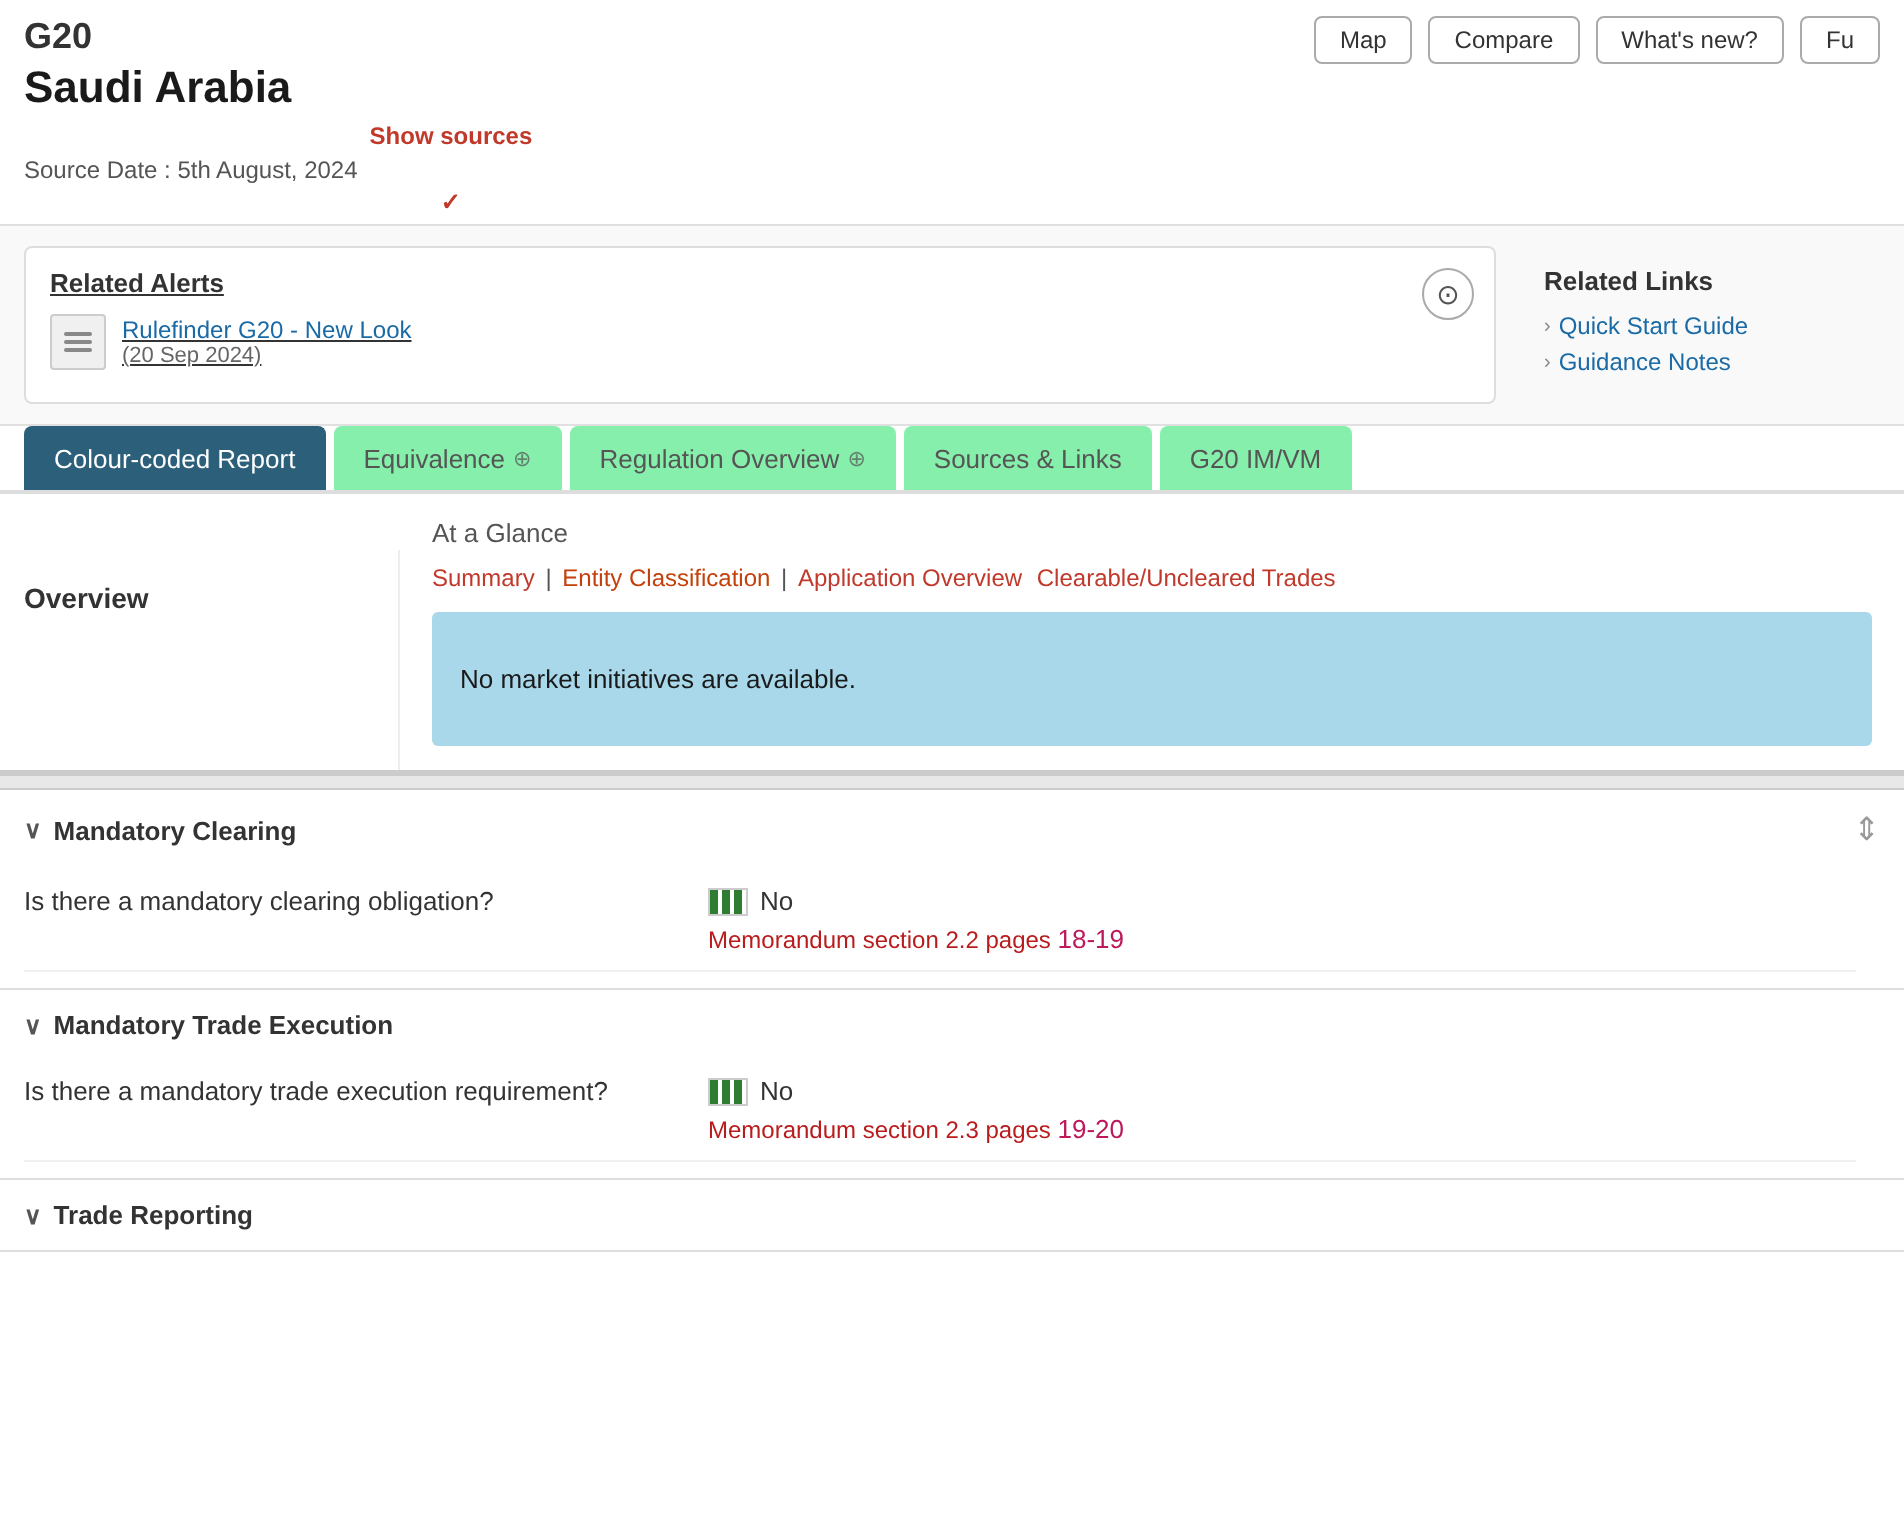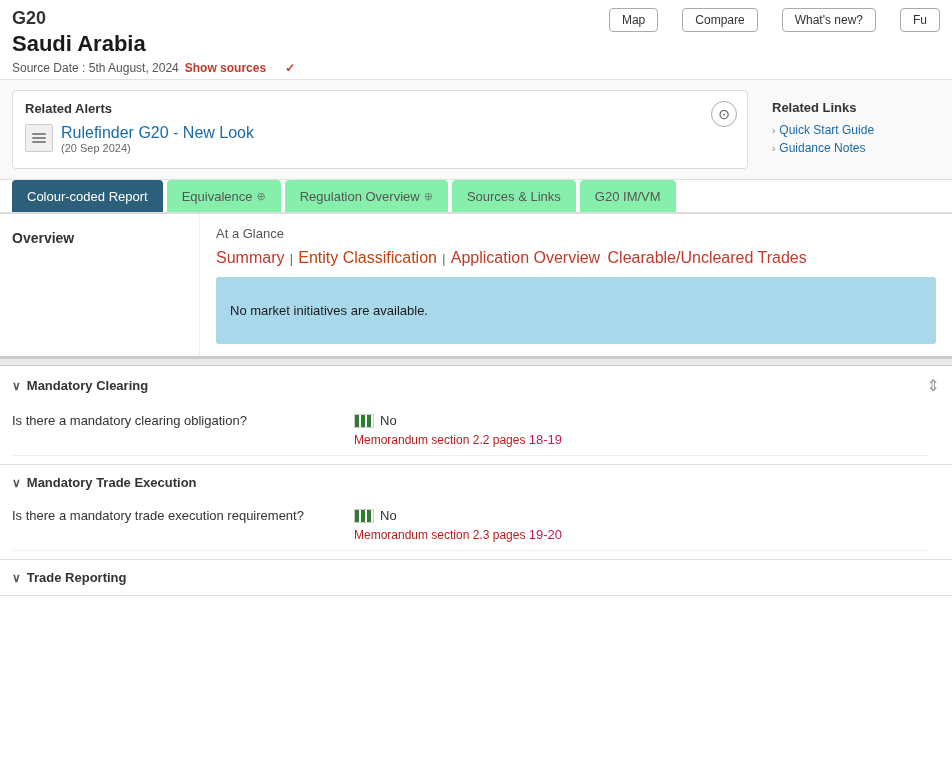--- a/index.html
+++ b/index.html
@@ -6,26 +6,26 @@
     body { font-family: Arial, sans-serif; font-size: 13px; color: #333; background: #fff; }
 
     .top-header {
       display: flex;
       align-items: flex-start;
       justify-content: space-between;
       padding: 8px 12px 4px 12px;
       border-bottom: 1px solid #e0e0e0;
     }
     .top-header-left { flex: 1; }
-    .top-header-right { display: flex; gap: 24px; align-items: center; }
+    .top-header-right { display: flex; gap: 8px; align-items: center; }
 
     .g20-label { font-size: 18px; font-weight: bold; color: #333; }
     .country-title { font-size: 22px; font-weight: bold; color: #1a1a1a; margin-top: 2px; }
     .source-date { font-size: 12px; color: #555; margin-top: 4px; display: flex; align-items: center; gap: 6px; }
-    .show-sources { color: #c0392b; font-weight: bold; cursor: pointer; display: flex; align-items: center; gap: 19px; }
+    .show-sources { color: #c0392b; font-weight: bold; cursor: pointer; display: flex; align-items: center; gap: 19px; flex-direction: column; }
     .show-sources .check-icon { color: #c0392b; }
 
     .nav-btn {
       border: 1px solid #aaa;
       background: #fff;
       padding: 4px 12px;
       border-radius: 4px;
       cursor: pointer;
       font-size: 12px;
       color: #333;
@@ -39,34 +39,35 @@
       border-bottom: 1px solid #e0e0e0;
     }
 
     .related-alerts {
       flex: 1;
       border: 1px solid #ddd;
       border-radius: 4px;
       padding: 10px 12px;
       background: #fff;
       position: relative;
+      text-decoration: underline;
     }
     .related-alerts-title { font-weight: bold; font-size: 13px; margin-bottom: 8px; }
     .alert-item { display: flex; align-items: flex-start; gap: 8px; }
     .alert-icon {
       width: 28px; height: 28px;
       border: 1px solid #ccc;
       background: #f0f0f0;
       flex-shrink: 0;
       display: flex; align-items: center; justify-content: center;
       border-radius: 2px;
     }
     .alert-icon-lines { display: flex; flex-direction: column; gap: 2px; }
     .alert-icon-line { width: 14px; height: 2px; background: #888; border-radius: 1px; }
-    .alert-link { color: #1a6aa6; text-decoration: none; font-size: 16px; }
+    .alert-link { color: #1a6aa6; text-decoration: none; font-size: 12px; }
     .alert-date { color: #666; font-size: 11px; }
     .arrow-btn {
       position: absolute; right: 10px; top: 10px;
       width: 26px; height: 26px;
       border: 1px solid #aaa;
       border-radius: 50%;
       display: flex; align-items: center; justify-content: center;
       cursor: pointer;
       font-size: 14px;
       color: #555;
@@ -111,20 +112,21 @@
       display: flex;
       border-bottom: 2px solid #ccc;
     }
     .overview-left {
       width: 200px;
       padding: 16px 12px;
       font-weight: bold;
       font-size: 14px;
       border-right: 1px solid #eee;
       flex-shrink: 0;
+      margin-top: 28px;
     }
     .overview-right {
       flex: 1;
       padding: 12px 16px;
     }
     .at-a-glance-title { font-size: 13px; color: #555; margin-bottom: 8px; }
     .at-a-glance-links { font-size: 12px; margin-bottom: 10px; }
     .at-a-glance-links a { color: #c0392b; text-decoration: none; }
     .at-a-glance-links .separator { color: #555; margin: 0 2px; }
     .no-market-box {

